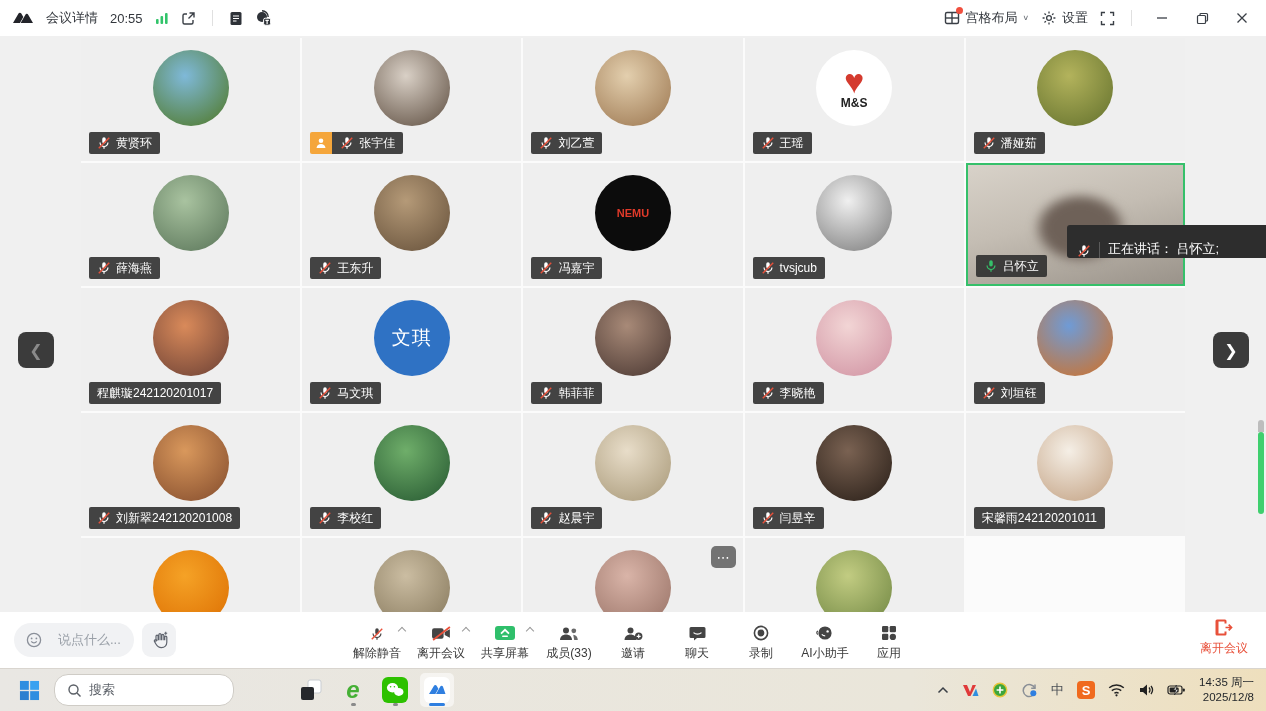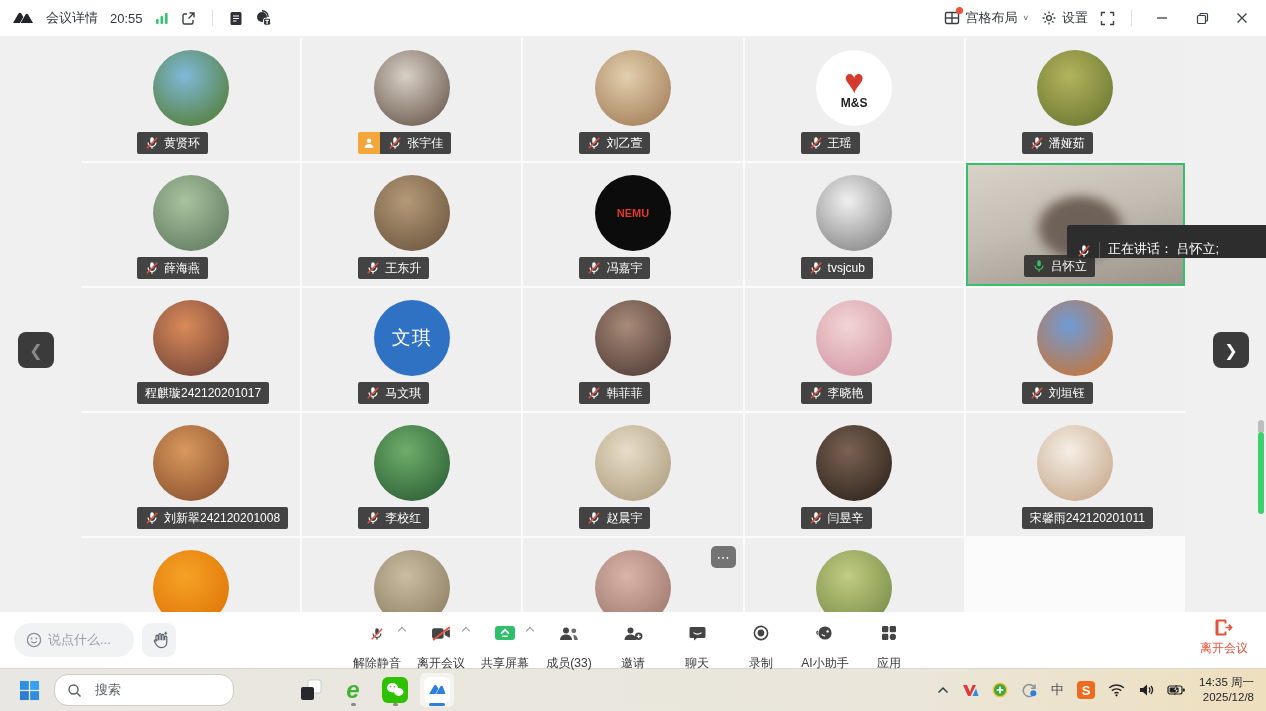--- a/index.html
+++ b/index.html
@@ -34,21 +34,21 @@
     filter:blur(4px); }
   .avatar { position:absolute; left:50%; top:12px; transform:translateX(-50%);
     width:76px; height:76px; border-radius:50%; display:flex; flex-direction:column;
     align-items:center; justify-content:center; overflow:hidden; }
   .avatar.text-av { background:#2f72c4; color:#fff; font-size:19px; letter-spacing:1px; }
   .avatar.heart-av { background:#fff; color:#111; }
   .heart-glyph { color:#d43a2e; font-size:34px; line-height:.9; }
   .heart-sub { font-size:12px; font-weight:bold; color:#222; }
   .avatar.dark-av { background:#0c0c0c; color:#e03a2a; font-size:11px; font-weight:bold; }
   .name-tag { position:absolute; left:8px; bottom:7px; height:22px; display:flex;
-    align-items:stretch; font-size:12px; color:#fff; white-space:nowrap;margin-left:48px; }
+    align-items:stretch; font-size:12px; color:#fff; white-space:nowrap; }
   .tag-host { width:22px; background:#f5a63b; display:flex; align-items:center;
     justify-content:center; border-radius:2px 0 0 2px; }
   .tag-main { background:rgba(43,43,43,.88); display:flex; align-items:center;
     gap:5px; padding:0 8px; border-radius:2px; }
   .tag-host + .tag-main { border-radius:0 2px 2px 0; }
 
   .nav-btn { position:absolute; width:36px; height:36px; border-radius:8px;
     background:#3b3b3b; display:flex; align-items:center; justify-content:center;
     top:296px; font-size:16px; cursor:pointer; }
   .nav-prev { left:18px; color:#8a8a8a; }
@@ -64,43 +64,43 @@
     justify-content:center; font-size:13px; letter-spacing:1px; cursor:pointer; }
 
   .scrollbar { position:absolute; right:2px; top:384px; width:6px; height:128px; }
   .scroll-grey { width:6px; height:12px; background:#bdbdbd; border-radius:3px 3px 0 0; }
   .scroll-green { width:6px; height:82px; background:#3fcf6e; border-radius:3px; }
 
   
   .meetbar { height:56px; background:#ffffff; position:relative; flex:0 0 auto; }
   .msg-pill { position:absolute; left:14px; top:11px; width:120px; height:34px;
     background:#f1f2f4; border-radius:17px; display:flex; align-items:center;
-    gap:6px; padding:0 12px; color:#9aa0a8; font-size:13px; cursor:text; }
+    gap:16px; padding:0 12px; color:#9aa0a8; font-size:13px; cursor:text; }
   .hand-btn { position:absolute; left:142px; top:11px; width:34px; height:34px;
     background:#f1f2f4; border-radius:9px; display:flex; align-items:center;
     justify-content:center; cursor:pointer; }
   .tools { position:absolute; left:50%; top:6px; transform:translateX(-50%);
     display:flex; align-items:flex-start; }
   .tool { width:64px; display:flex; flex-direction:column; align-items:center;
-    gap:14px; font-size:12px; color:#3a3a3a; position:relative; padding-top:3px; cursor:pointer; }
+    gap:4px; font-size:12px; color:#3a3a3a; position:relative; padding-top:3px; cursor:pointer; }
   .tool .caret-up { position:absolute; right:3px; top:8px; width:7px; height:7px; }
   .caret-up::before { content:""; position:absolute; left:0; top:2px; width:5px; height:5px;
     border-left:1.4px solid #9a9a9a; border-top:1.4px solid #9a9a9a; transform:rotate(45deg); }
   .tool-ico { height:20px; display:flex; align-items:flex-end; color:#444; }
   .leave-btn { position:absolute; right:18px; top:6px; display:flex; flex-direction:column;
     align-items:center; gap:3px; color:#e8503a; font-size:12px; cursor:pointer; }
 
   
   .taskbar { height:43px; flex:0 0 auto; display:flex; align-items:center;
     padding:0 12px; gap:8px; border-top:1px solid #d9d5cf;
     background:linear-gradient(90deg,#e9e7e3 0%,#eae6da 72%,#eedfbd 100%); }
   .start-btn { width:34px; height:34px; display:flex; align-items:center;
     justify-content:center; border-radius:5px; cursor:pointer; }
   .search-pill { width:180px; height:28px; background:#fff; border:1px solid #cfccc6;
-    border-radius:14px; display:flex; align-items:center; gap:13px; padding:15px 12px;
+    border-radius:14px; display:flex; align-items:center; gap:7px; padding:15px 12px;
     color:#5a5f66; font-size:13px; cursor:text; }
   .task-ico { width:34px; height:34px; display:flex; flex-direction:column;
     align-items:center; justify-content:center; border-radius:5px; position:relative; cursor:pointer; }
   .run-dot { position:absolute; bottom:1px; width:5px; height:3px; border-radius:2px; background:#8a8a8a; }
   .task-ico.active { background:rgba(255,255,255,.55); }
   .active-bar { position:absolute; bottom:1px; width:16px; height:3px; border-radius:2px; background:#2f7fe0; }
   .tray { margin-left:auto; display:flex; align-items:center; gap:13px; color:#222; }
   .tray-item { display:flex; align-items:center; justify-content:center; cursor:pointer; }
   .ime { font-size:13px; color:#4a4f55; }
   .sogou { width:18px; height:18px; background:#f06a1e; color:#fff; border-radius:4px;

